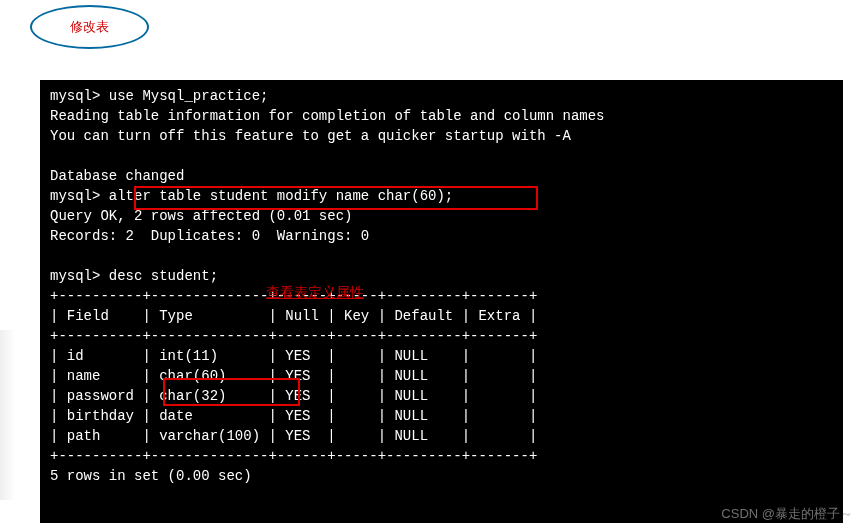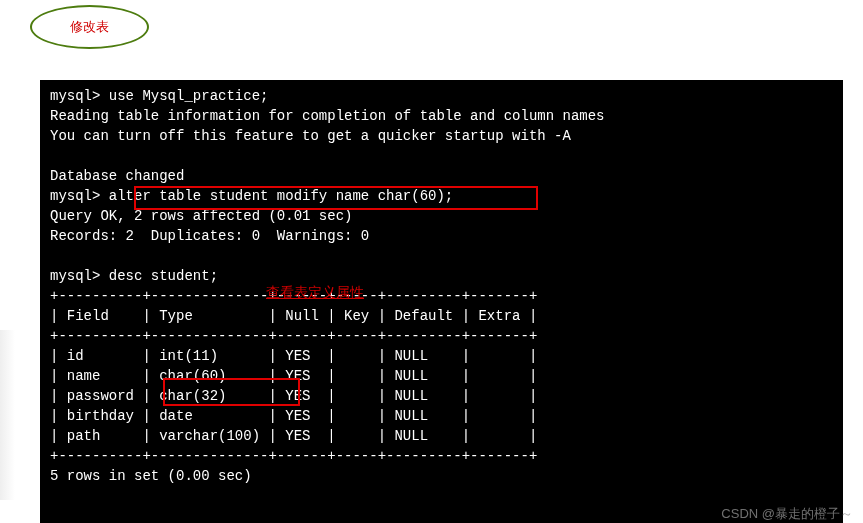--- a/index.html
+++ b/index.html
@@ -11,21 +11,21 @@
     height: 523px;
     position: relative;
     overflow: hidden;
   }
   .ellipse-annotation {
     position: absolute;
     left: 30px;
     top: 5px;
     width: 115px;
     height: 40px;
-    border: 2px solid #4d7c0f;
+    border: 2px solid #0369a1;
     border-radius: 50%;
     display: flex;
     align-items: center;
     justify-content: center;
     color: #d00000;
     font-size: 13px;
   }
   .terminal {
     position: absolute;
     left: 40px;

